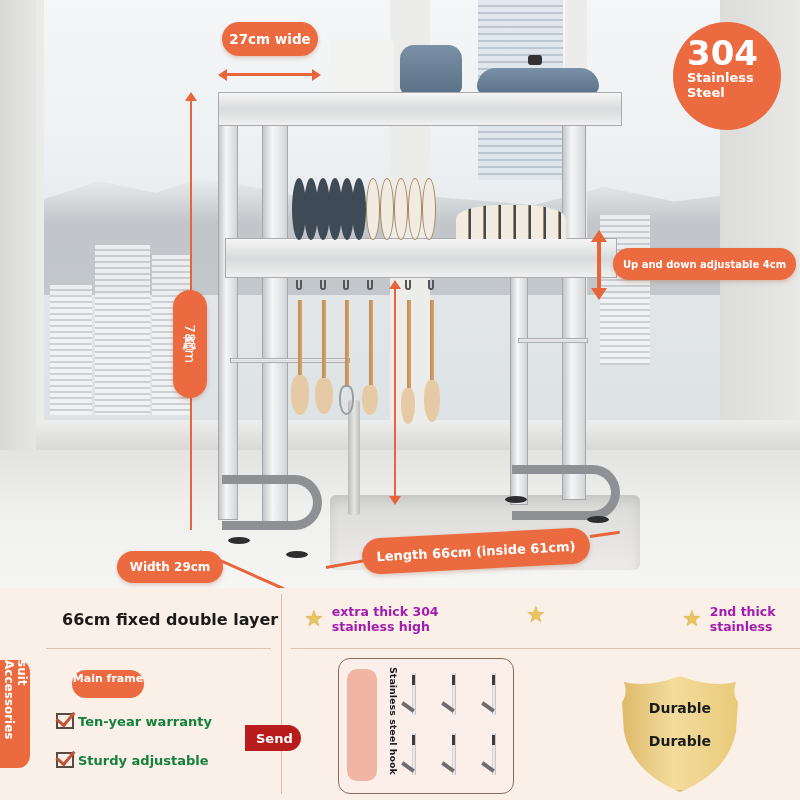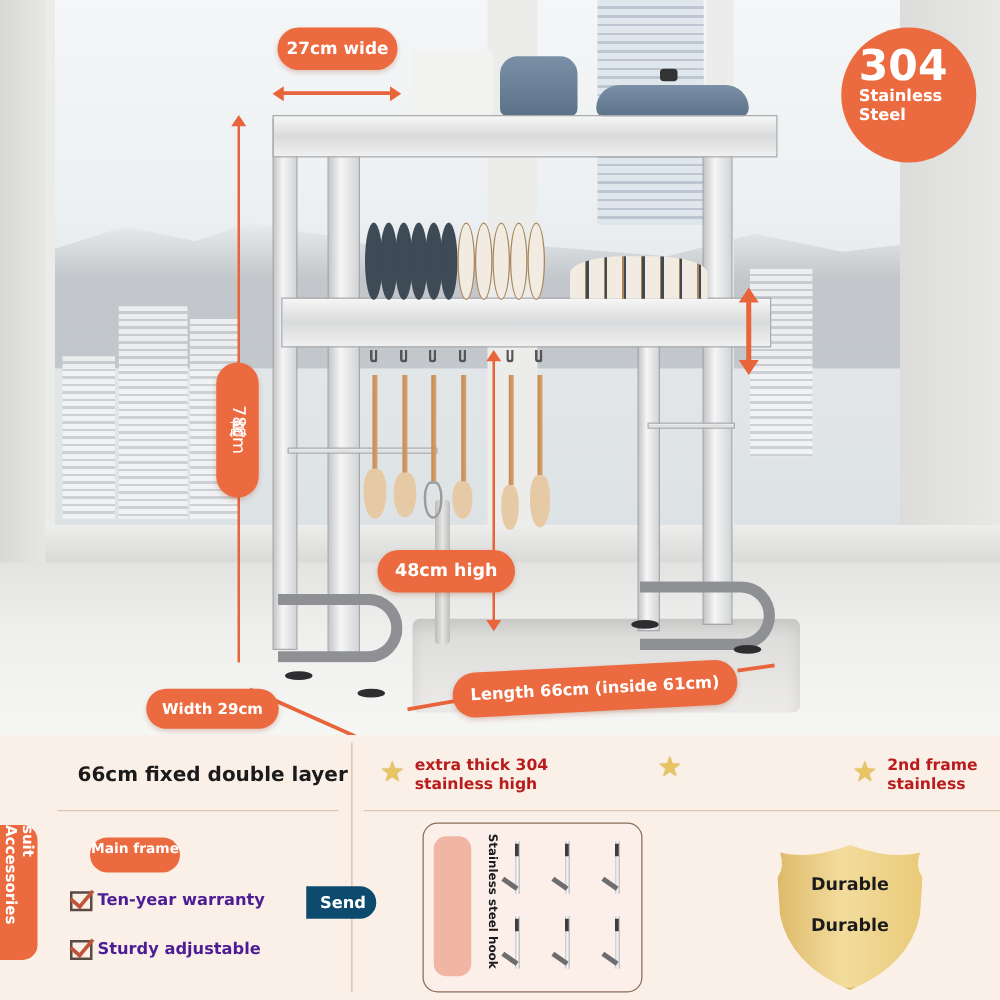--- a/index.html
+++ b/index.html
@@ -51,33 +51,33 @@
   .badge-304 .big { font-size: 34px; line-height: 34px; display: block; }
   .badge-304 .small { font-size: 13px; line-height: 15px; display: block; }
 
   
   .panel { position: absolute; left: 0; top: 588px; width: 800px; height: 212px; background: #fbf0e7; margin-left: 36px; }
   .vdivider { position: absolute; left: 245px; top: 6px; width: 1px; height: 200px; background: #d9bca9; }
   .hline { position: absolute; top: 60px; height: 1px; background: #e0c5b1; }
   .title-left { position: absolute; left: 26px; top: 22px; font-size: 16px; font-weight: bold; color: #1b1b1b; }
   .feature { position: absolute; top: 16px; display: flex; align-items: center; gap: 8px; }
   .feature .star { font-size: 22px; color: #e8c560; text-shadow: 0 0 1px #b58e2a; line-height: 22px; }
-  .feature .txt { font-size: 12.5px; font-weight: bold; color: #b91c1c; line-height: 15px; }
+  .feature .txt { font-size: 12.5px; font-weight: bold; color: #a21caf; line-height: 15px; }
 
   .side-tab { position: absolute; left: 0; top: 660px; width: 30px; height: 108px; background: #ec6a3f;
     border-radius: 0 12px 12px 0; color: #fff; font-weight: bold; font-size: 12px; }
   .side-tab .vt { position: absolute; left: 0; top: 0; width: 30px; height: 108px; writing-mode: vertical-rl;
     display: flex; align-items: center; justify-content: center; line-height: 13px; }
   .main-frame { position: absolute; left: 72px; top: 670px; width: 72px; height: 28px; background: #ec6a3f; color: #fff;
     border-radius: 14px; font-size: 11px; font-weight: bold; text-align: center; line-height: 11px; padding-top: 3px; }
-  .check-row { position: absolute; left: 56px; display: flex; gap: 4px; font-size: 13px; font-weight: bold; color: #4c1d95; }
+  .check-row { position: absolute; left: 56px; display: flex; align-items: center; gap: 4px; font-size: 13px; font-weight: bold; color: #15803d; }
   .checkbox { width: 18px; height: 16px; border: 2px solid #5a4a44; position: relative; }
   .checkbox::after { content: ""; position: absolute; left: 2px; top: -7px; width: 8px; height: 15px;
     border-right: 3px solid #c1533a; border-bottom: 3px solid #c1533a; transform: rotate(40deg); }
-  .send { position: absolute; left: 245px; top: 709px; width: 56px; height: 26px; background: #0c4a6e; color: #fff;
+  .send { position: absolute; left: 245px; top: 725px; width: 56px; height: 26px; background: #b91c1c; color: #fff;
     font-weight: bold; font-size: 13px; border-radius: 0 13px 13px 0; display: flex; align-items: center; padding-left: 11px; }
   .hook-card { position: absolute; left: 338px; top: 658px; width: 176px; height: 136px; border: 1px solid #8a6c5a;
     border-radius: 12px; background: #fcefe9; }
   .hook-pad { position: absolute; left: 8px; top: 10px; width: 30px; height: 112px; background: #f1b5a4; border-radius: 10px; }
   .hook-label { position: absolute; left: 44px; top: 8px; width: 16px; height: 118px; writing-mode: vertical-rl;
     font-size: 9.5px; font-weight: bold; color: #1b1b1b; }
   .mini-hook { position: absolute; width: 8px; height: 48px; }
   .mini-hook .stem { position: absolute; left: 3px; top: 0; width: 4px; height: 42px; background: linear-gradient(90deg,#c9c9cb,#f3f3f4,#b9b9bb); }
   .mini-hook .tip { position: absolute; left: -8px; top: 32px; width: 14px; height: 4px; background: #6d6d70; transform: rotate(35deg); }
   .mini-hook .cap { position: absolute; left: 3px; top: 2px; width: 3px; height: 10px; background: #3d3d40; }
@@ -177,22 +177,22 @@
   <div class="dim-line" style="left:200px;top:550px;width:92px;height:3px;transform:rotate(24deg);transform-origin:left center;"></div>
   <div class="dim-line" style="left:326px;top:566px;width:100px;height:3px;transform:rotate(-10deg);transform-origin:left center;"></div>
   <div class="dim-line" style="left:590px;top:535px;width:30px;height:3px;transform:rotate(-8deg);transform-origin:left center;"></div>
 
   <div class="pill" style="left:222px;top:22px;width:96px;height:34px;font-size:13.5px;">27cm wide</div>
   <div class="badge-304">
     <span class="big">304</span>
     <span class="small">Stainless</span>
     <span class="small">Steel</span>
   </div>
+  <div class="pill" style="left:613px;top:248px;width:183px;height:32px;font-size:10px;">Up and down adjustable 4cm</div>
   <div class="pill" style="left:173px;top:290px;width:34px;height:108px;font-size:14px;writing-mode:vertical-rl;font-weight:normal;border-radius:17px;">总高78cm</div>
-  <div class="pill" style="left:302px;top:440px;width:110px;height:34px;font-size:14px;">48cm high</div>
   <div class="pill" style="left:117px;top:551px;width:106px;height:32px;font-size:12px;">Width 29cm</div>
   <div class="pill" style="left:362px;top:533px;width:228px;height:36px;font-size:13px;transform:rotate(-3deg);">Length 66cm (inside 61cm)</div>
 </div>
 
 <div class="panel">
   <div class="vdivider"></div>
   <div class="hline" style="left:10px;width:225px;"></div>
   <div class="hline" style="left:255px;width:535px;"></div>
 
   <div class="title-left">66cm fixed double layer</div>
@@ -203,21 +203,21 @@
       <div>extra thick 304</div>
       <div>stainless high</div>
     </div>
   </div>
   <div class="feature" style="left:490px;">
     <span class="star">★</span>
   </div>
   <div class="feature" style="left:646px;">
     <span class="star">★</span>
     <div class="txt">
-      <div>2nd frame</div>
+      <div>2nd thick</div>
       <div>stainless</div>
     </div>
   </div>
 </div>
 
 <div class="side-tab">
   <span class="vt">suit Accessories</span>
 </div>
 
 <div class="main-frame">Main frame</div>

